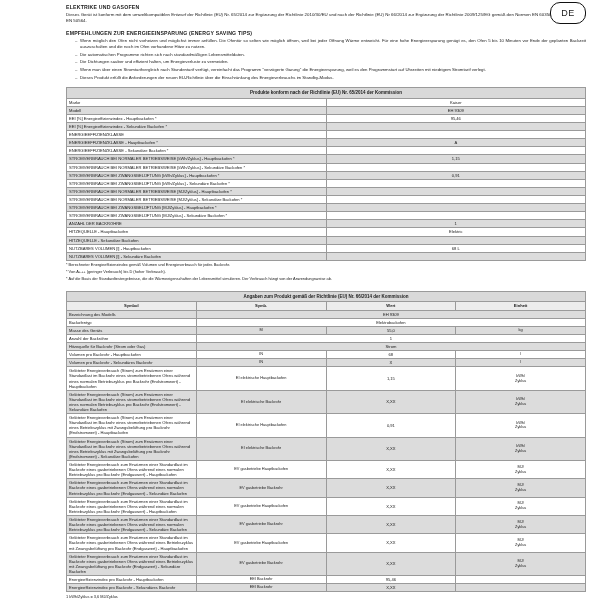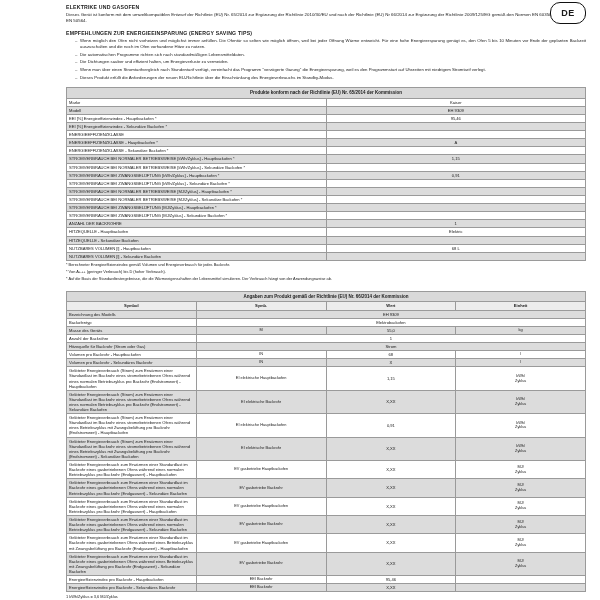--- a/index.html
+++ b/index.html
@@ -26,21 +26,21 @@
     top: 2px;
     right: 14px;
     width: 34px;
     height: 20px;
     border: 1.2px solid #111;
     border-radius: 10px;
     display: flex;
     align-items: center;
     justify-content: center;
     font-size: 9px;
-    font-weight: bold;
+    font-weight: normal;
     letter-spacing: 0.5px;
     background: #fff;
   }
   .sec-title {
     font-size: 5.2px;
     font-weight: bold;
     margin: 0 0 2px 0;
     letter-spacing: 0.2px;
   }
   .para {

